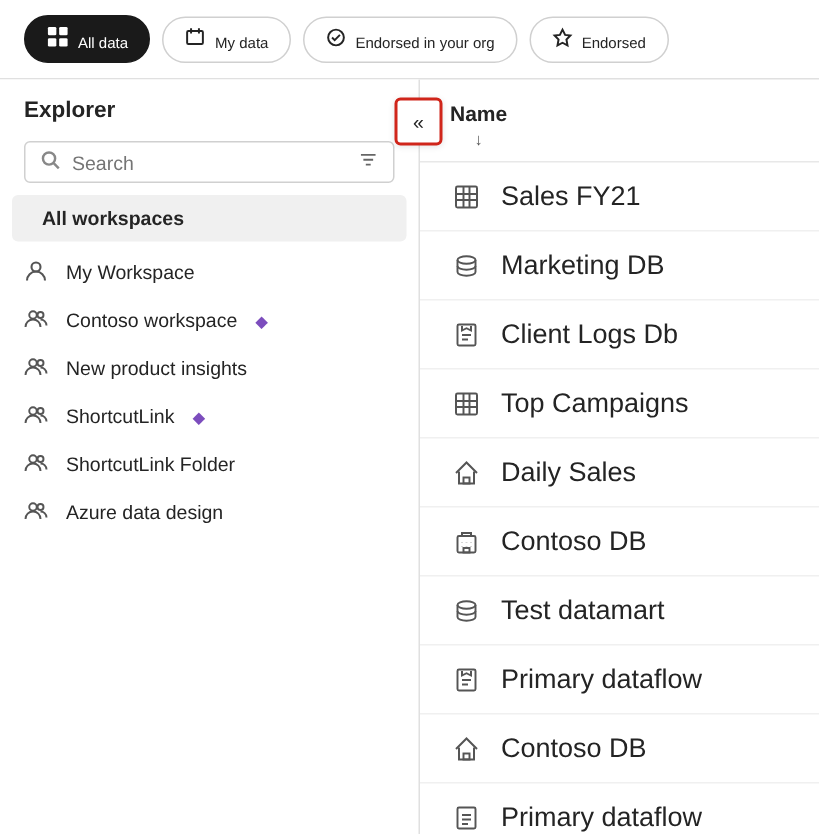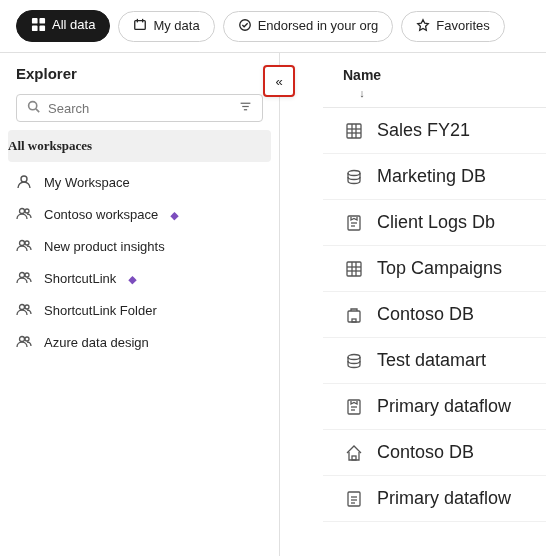--- a/index.html
+++ b/index.html
@@ -16,45 +16,44 @@
     
     .top-nav {
       display: flex;
       align-items: center;
       padding: 10px 16px;
       gap: 8px;
       border-bottom: 1px solid #e0e0e0;
     }
     .nav-btn {
       display: flex;
-      align-items: flex-start;
+      align-items: flex-end;
       gap: 6px;
       padding: 6px 14px;
       border-radius: 20px;
       border: 1px solid #d0d0d0;
       background: #fff;
-      font-size: 13px;
+      font-size: 10px;
       cursor: pointer;
       color: #242424;
       white-space: nowrap;
     }
     .nav-btn.active {
       background: #1a1a1a;
       color: #fff;
       border-color: #1a1a1a;
     }
     .nav-btn .nav-icon {
       font-size: 14px;
     }
 
     
     .main-layout {
       display: flex;
       height: calc(560px - 57px);
-      gap: 43px;
     }
 
     
     .sidebar {
       width: 280px;
       min-width: 280px;
       border-right: 1px solid #e0e0e0;
       display: flex;
       flex-direction: column;
       background: #fff;
@@ -114,27 +113,26 @@
       color: #555;
       font-size: 14px;
     }
 
     
     .workspace-section {
       overflow-y: auto;
       flex: 1;
     }
     .workspace-all {
-      padding: 8px 0;
+      padding: 8px 20px;
       font-weight: 600;
       font-size: 13px;
       background: #f0f0f0;
       border-radius: 4px;
       margin: 0 8px 4px 8px;
-      font-family: Liberation Serif, serif;
     }
     .workspace-item {
       display: flex;
       align-items: flex-end;
       gap: 10px;
       padding: 8px 16px;
       cursor: pointer;
       font-size: 13px;
       color: #242424;
     }
@@ -228,21 +226,21 @@
       </svg>
     </span>
     <span>Endorsed in your org</span>
   </button>
   <button class="nav-btn">
     <span class="nav-icon">
       <svg width="14" height="14" viewBox="0 0 16 16" fill="none" stroke="currentColor" stroke-width="1.5">
         <polygon points="8,2 10,6 14,6.5 11,9.5 11.8,14 8,12 4.2,14 5,9.5 2,6.5 6,6"></polygon>
       </svg>
     </span>
-    <span>Favorites</span>
+    <span>Endorsed</span>
   </button>
 </div>
 
 <div class="main-layout">
 
   <div class="sidebar">
     <div class="sidebar-header">
       <span class="sidebar-title">Explorer</span>
       <button class="collapse-btn">
         <span>«</span>
@@ -395,20 +393,30 @@
           <rect x="2" y="2" width="14" height="14" rx="1"></rect>
           <line x1="7" y1="2" x2="7" y2="16"></line>
             <line x1="11" y1="2" x2="11" y2="16"></line>
           <line x1="2" y1="7" x2="16" y2="7"></line>
             <line x1="2" y1="11" x2="16" y2="11"></line>
         </svg>
       </span>
       <span>Top Campaigns</span>
     </div>
 
+    <div class="data-item">
+      <span class="data-icon">
+        <svg width="18" height="18" viewBox="0 0 18 18" fill="none" stroke="#555" stroke-width="1.3">
+          <path d="M2 9l7-7 7 7"></path>
+          <path d="M4 8v8h10V8"></path>
+          <rect x="7" y="12" width="4" height="4"></rect>
+        </svg>
+      </span>
+      <span>Daily Sales</span>
+    </div>
 
     <div class="data-item">
       <span class="data-icon">
         <svg width="18" height="18" viewBox="0 0 18 18" fill="none" stroke="#555" stroke-width="1.3">
           <rect x="3" y="5" width="12" height="11" rx="1"></rect>
           <path d="M6 5V3h6v2"></path>
           <line x1="6" y1="9" x2="6" y2="9.1"></line>
             <line x1="9" y1="9" x2="9" y2="9.1"></line>
             <line x1="12" y1="9" x2="12" y2="9.1"></line>
           <line x1="6" y1="12" x2="6" y2="12.1"></line>

